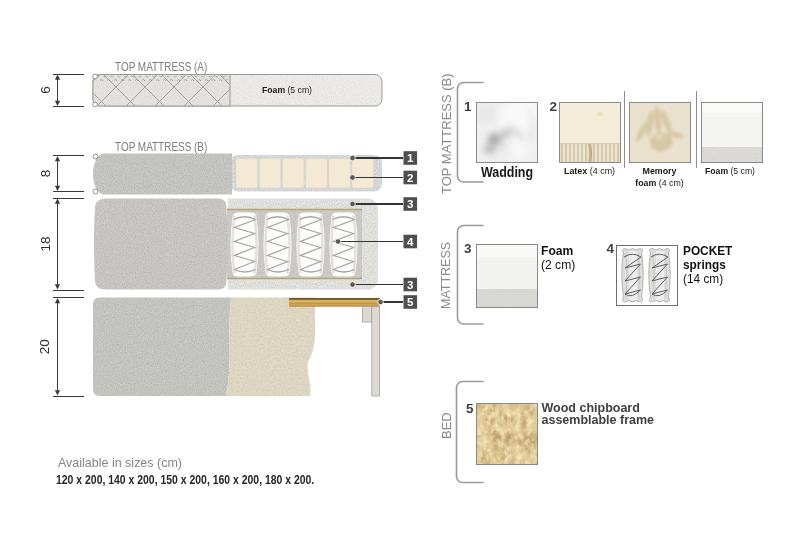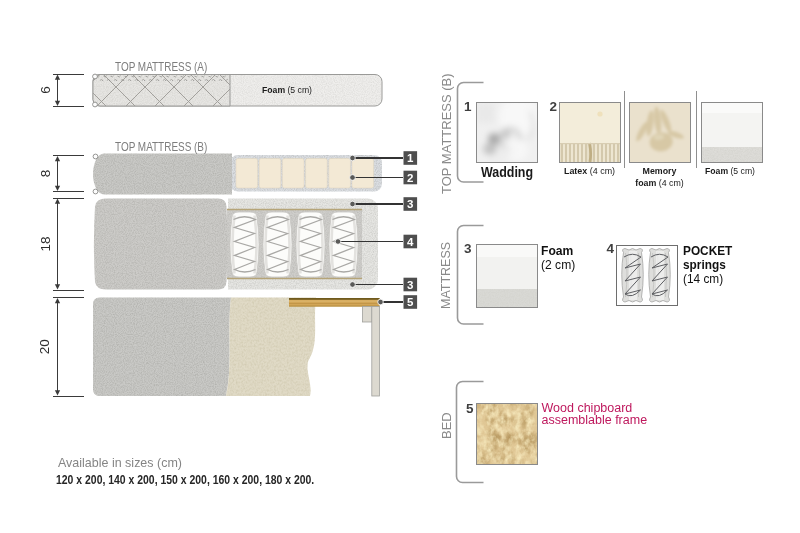--- a/index.html
+++ b/index.html
@@ -305,13 +305,13 @@
         <feTurbulence type="fractalNoise" baseFrequency="0.09 0.07" numOctaves="4" seed="11"></feTurbulence>
         <feColorMatrix type="matrix" values="0 0 0 0 0.58  0 0 0 0 0.44  0 0 0 0 0.2  0 0 0 2.2 -0.85"></feColorMatrix>
       </filter>
       <filter id="chipB" color-interpolation-filters="sRGB" x="0" y="0" width="100%" height="100%">
         <feTurbulence type="fractalNoise" baseFrequency="0.18 0.14" numOctaves="3" seed="4"></feTurbulence>
         <feColorMatrix type="matrix" values="0 0 0 0 0.97  0 0 0 0 0.92  0 0 0 0 0.75  0 0 0 2.2 -0.8"></feColorMatrix>
       </filter>
     </defs>
   </svg>
 </div>
-<div class="t" style="left:541.5px;top:402.2px;font-size:12.5px;color:#be185d;line-height:12.3px;font-weight:normal;">Wood chipboard<br>assemblable frame</div>
+<div class="t" style="left:541.5px;top:402.2px;font-size:12.5px;color:#404040;line-height:12.3px;font-weight:bold;">Wood chipboard<br>assemblable frame</div>
 
 </body></html>

